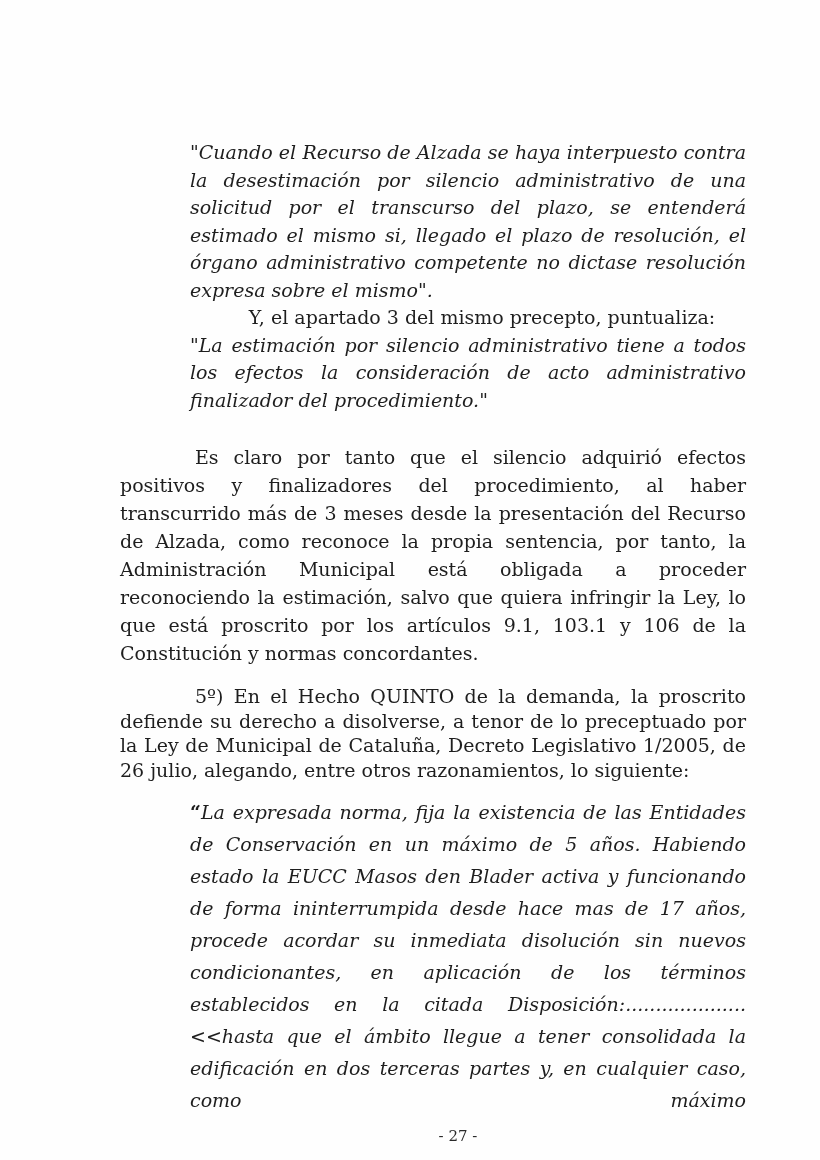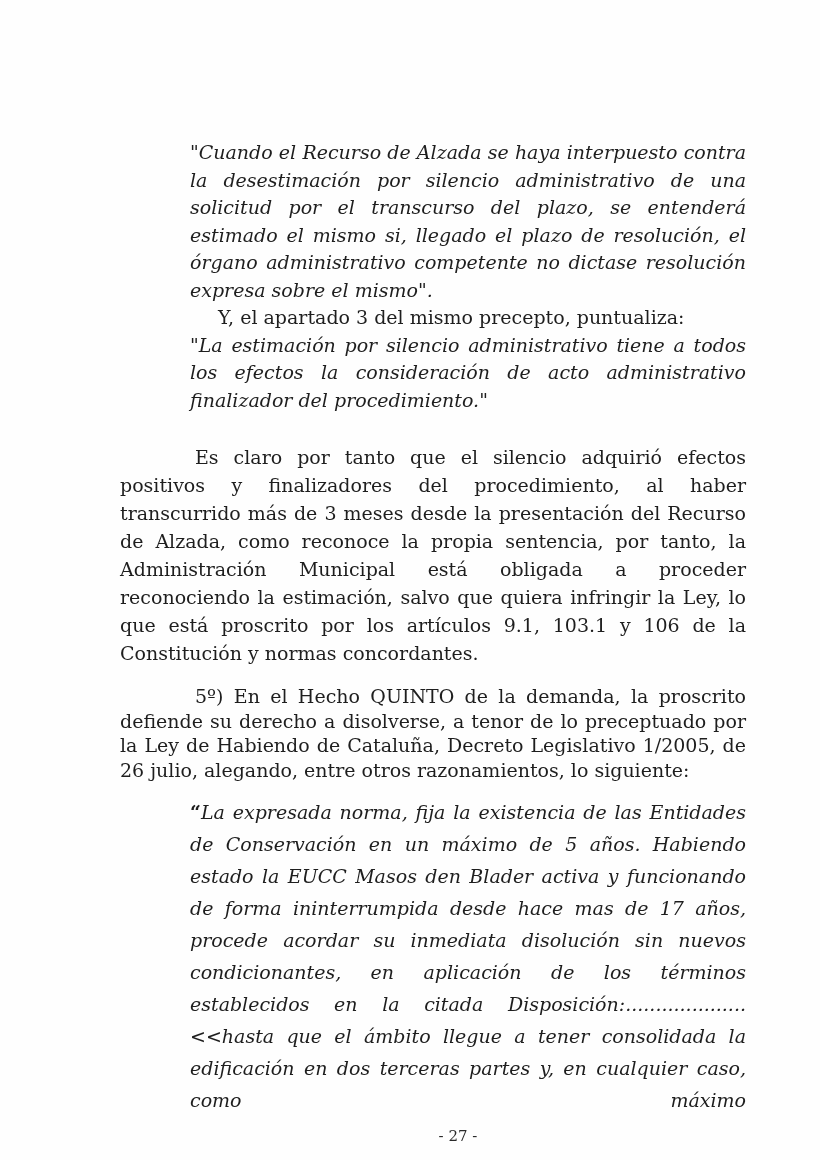--- a/index.html
+++ b/index.html
@@ -29,20 +29,21 @@
   .quote {
     margin-left: 70px !important;
     font-style: italic;
     text-align: justify;
     line-height: 27.5px;
   }
   .intro-line {
     margin-left: 70px !important;
     text-indent: 28px;
     line-height: 27.5px;
+    text-align: center;
   }
   .body-para {
     text-align: justify;
     text-indent: 75px;
   }
   .para-1 {
     margin-top: 29px !important;
     line-height: 28px;
   }
   .para-2 {
@@ -79,20 +80,20 @@
   <div class="content">
 
     <p class="quote quote-1">"Cuando el Recurso de Alzada se haya interpuesto contra la desestimación por silencio administrativo de una solicitud por el transcurso del plazo, se entenderá estimado el mismo si, llegado el plazo de resolución, el órgano administrativo competente no dictase resolución expresa sobre el mismo".</p>
 
     <p class="intro-line">Y, el apartado 3 del mismo precepto, puntualiza:</p>
 
     <p class="quote quote-2">"La estimación por silencio administrativo tiene a todos los efectos la consideración de acto administrativo finalizador del procedimiento."</p>
 
     <p class="body-para para-1"><span>Es claro por tanto que el silencio adquirió efectos positivos y finalizadores del procedimiento, al haber transcurrido más de 3 meses desde la presentación del Recurso de Alzada,  como reconoce la propia sentencia, por tanto, la Administración Municipal está obligada a proceder reconociendo la estimación, salvo que quiera infringir la Ley, lo que está proscrito por los </span><span class="bold-run">artículos 9.1, 103.1  y 106</span><span> de la </span><span class="bold-run">Constitución</span><span> y normas concordantes.</span></p>
 
-    <p class="body-para para-2"><span>5º)  En el Hecho QUINTO de la demanda, la proscrito defiende su derecho a disolverse, a tenor de lo preceptuado por la  </span><span class="bold-run">Ley de Habiendo de Cataluña</span><span>,  </span><span class="bold-run">Decreto Legislativo 1/2005, de 26 julio</span><span>, alegando, entre otros razonamientos, lo siguiente:</span></p>
+    <p class="body-para para-2"><span>5º)  En el Hecho QUINTO de la demanda, la proscrito defiende su derecho a disolverse, a tenor de lo preceptuado por la  </span><span class="bold-run">Ley de Municipal de Cataluña</span><span>,  </span><span class="bold-run">Decreto Legislativo 1/2005, de 26 julio</span><span>, alegando, entre otros razonamientos, lo siguiente:</span></p>
 
     <p class="quote quote-3"><span class="open-quote">“</span><span>La expresada norma, fija la existencia de las Entidades de Conservación en un máximo de 5 años. Habiendo estado la EUCC Masos den Blader activa y funcionando de forma ininterrumpida desde hace mas de 17 años, procede acordar su inmediata disolución sin nuevos condicionantes, en aplicación de los términos establecidos en la citada Disposición:.................... </span><span class="bold-run">&lt;&lt;</span><span>hasta que el ámbito llegue a tener consolidada la edificación en dos terceras partes y, en cualquier caso, como máximo</span></p>
 
   </div>
 
   <div class="footer">- 27 -</div>
 </div>
 
 </body></html>

